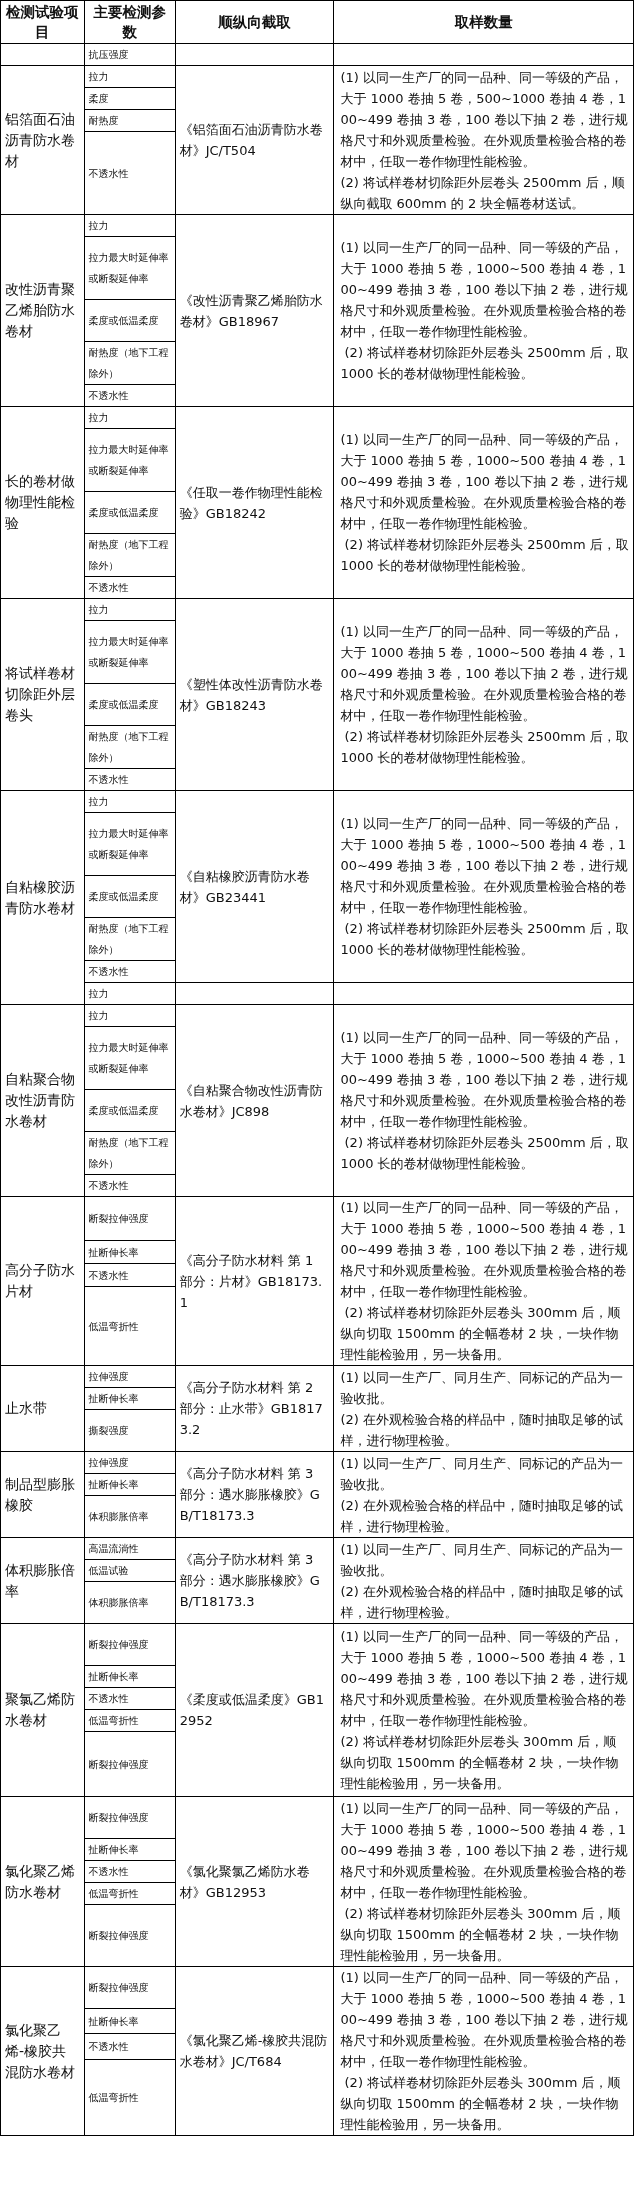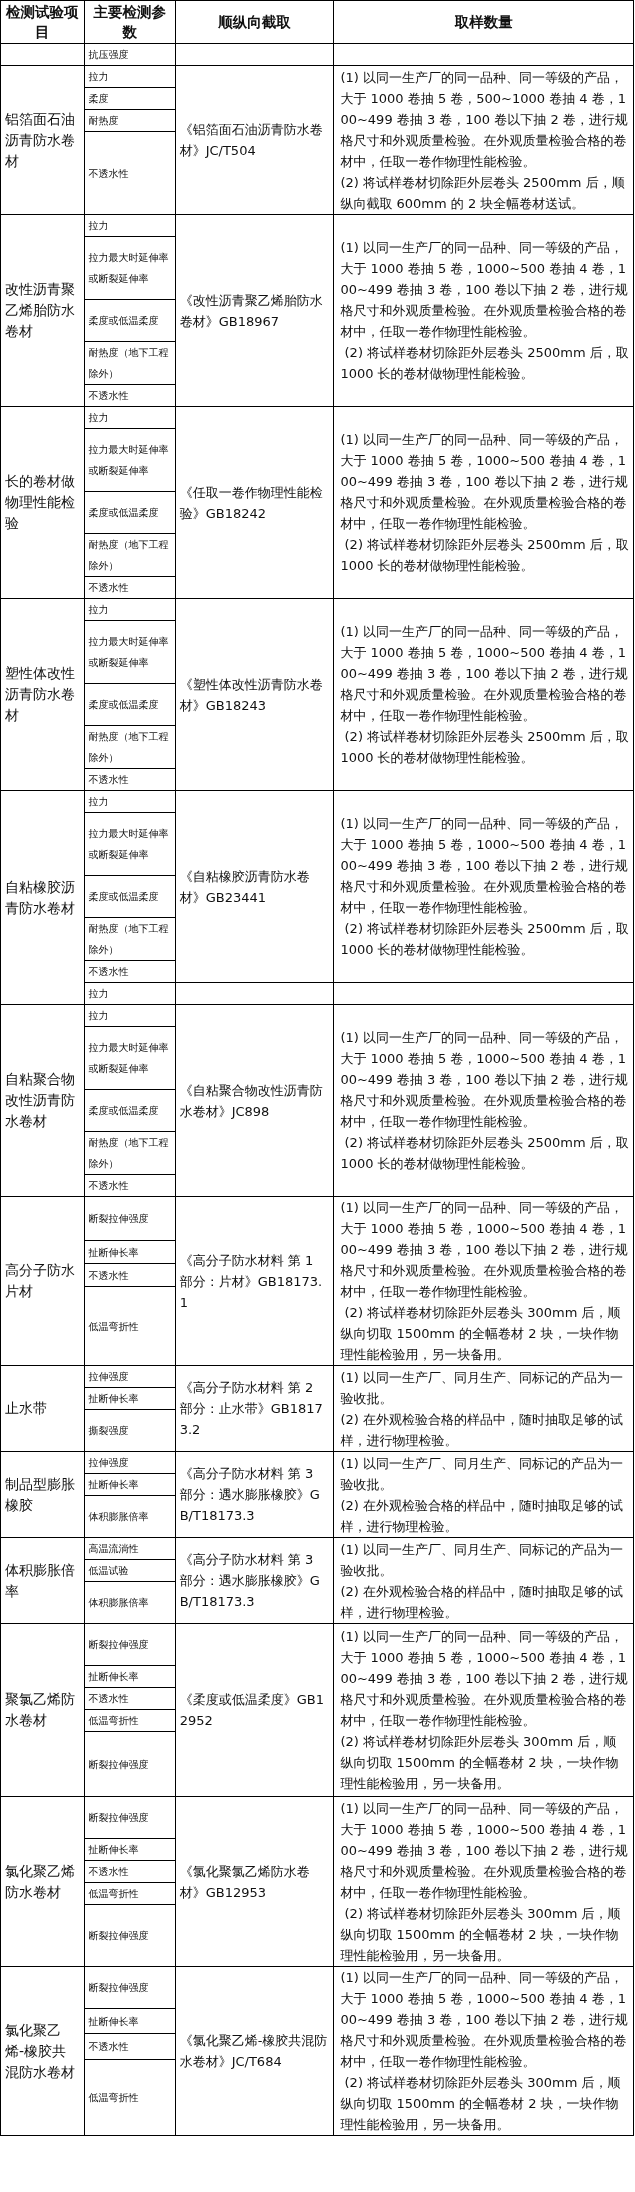--- a/index.html
+++ b/index.html
@@ -89,21 +89,21 @@
       <tr style="height: 42px;">
         <td class="param">柔度或低温柔度</td>
       </tr>
       <tr style="height: 42px;">
         <td class="param">耐热度（地下工程除外）</td>
       </tr>
       <tr style="height: 22px;">
         <td class="param">不透水性</td>
       </tr>
       <tr style="height: 21px;">
-        <td class="item" rowspan="5">塑性体改性沥青防水卷材</td>
+        <td class="item" rowspan="5">将试样卷材切除距外层卷头</td>
         <td class="param">拉力</td>
         <td class="basis" rowspan="5">《塑性体改性沥青防水卷材》GB18243</td>
         <td class="qty" rowspan="5" style="white-space: pre-wrap;">(1) 以同一生产厂的同一品种、同一等级的产品，大于 1000 卷抽 5 卷，1000~500 卷抽 4 卷，100~499 卷抽 3 卷，100 卷以下抽 2 卷，进行规格尺寸和外观质量检验。在外观质量检验合格的卷材中，任取一卷作物理性能检验。
  (2) 将试样卷材切除距外层卷头 2500mm 后，取 1000 长的卷材做物理性能检验。</td>
       </tr>
       <tr style="height: 63px;">
         <td class="param">拉力最大时延伸率或断裂延伸率</td>
       </tr>
       <tr style="height: 42px;">
         <td class="param">柔度或低温柔度</td>

